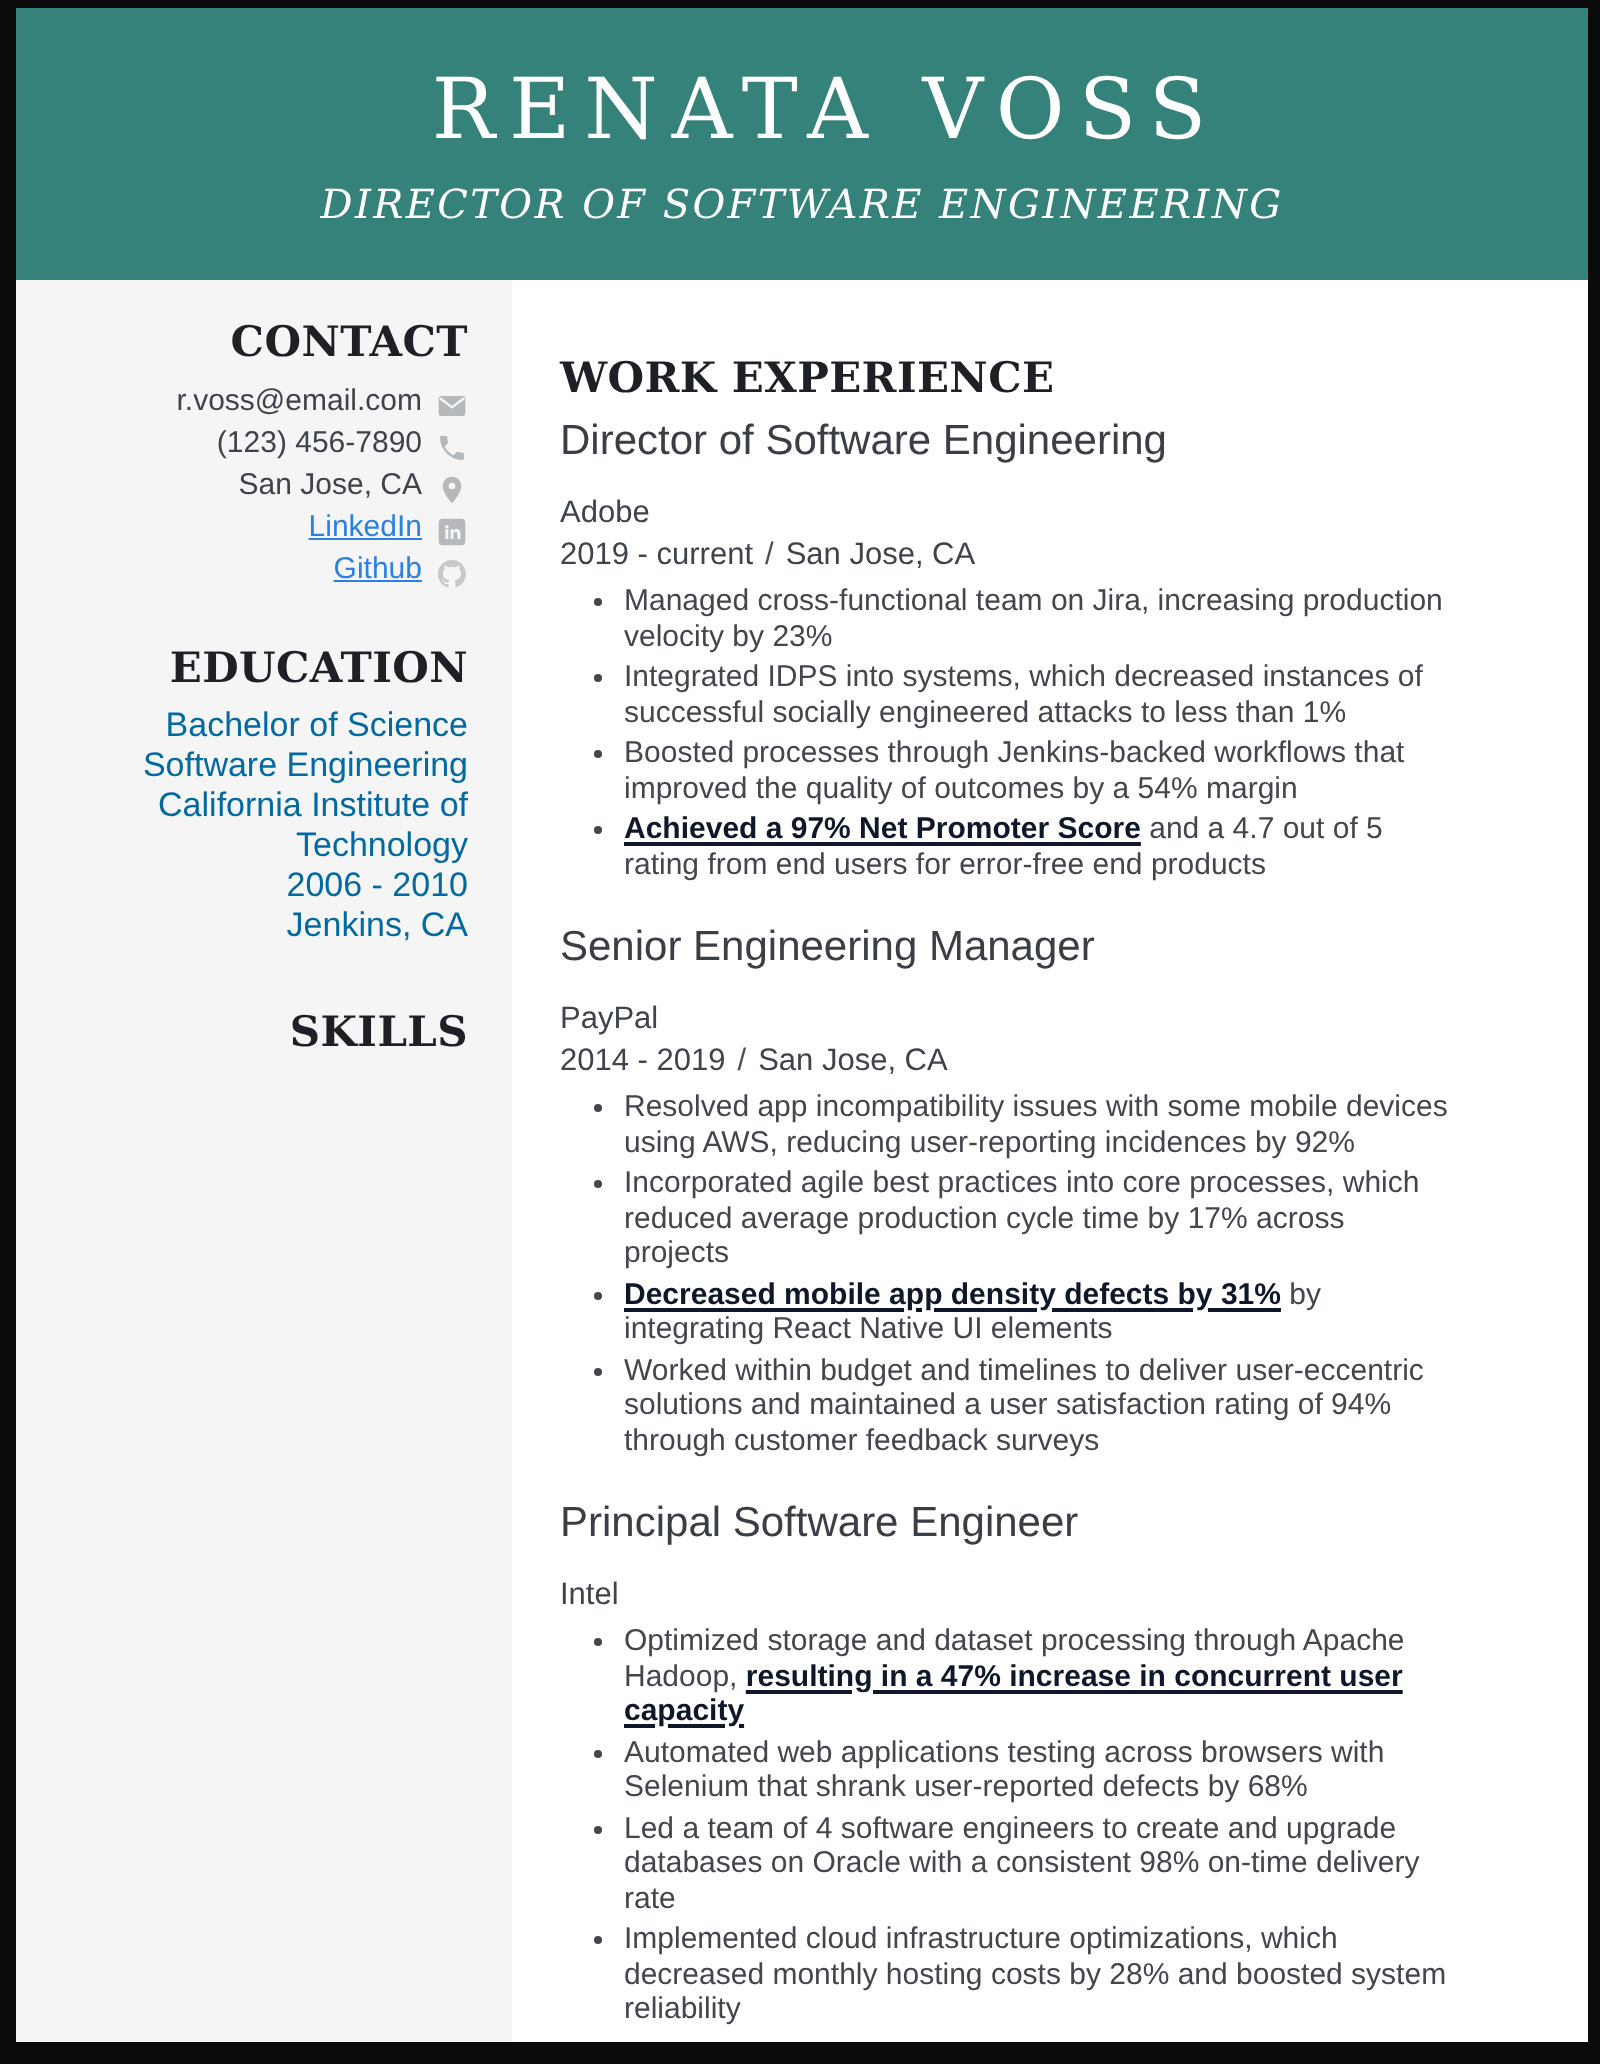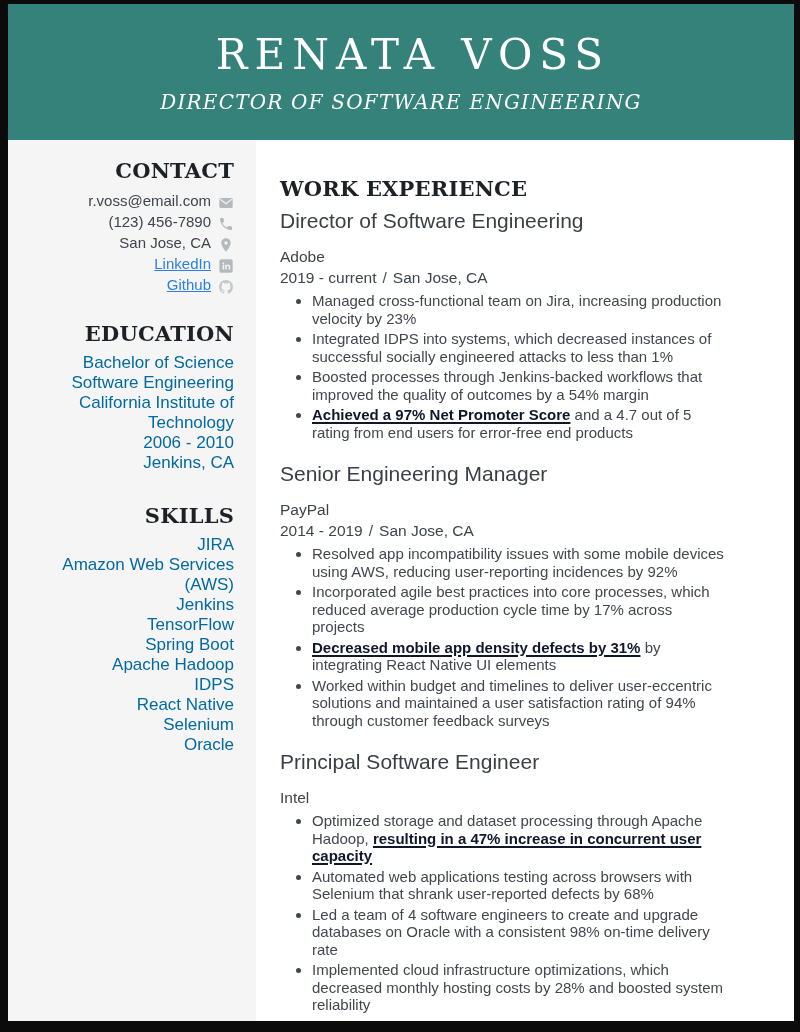--- a/index.html
+++ b/index.html
@@ -163,32 +163,20 @@
             <div class="side-line">Bachelor of Science</div>
             <div class="side-line">Software Engineering</div>
             <div class="side-line">California Institute of Technology</div>
             <div class="side-line">2006 - 2010</div>
             <div class="side-line">Jenkins, CA</div>
           </div>
       </section>
 
       <section class="side-sec skills">
         <h2>SKILLS</h2>
-        <div class="side-list" id="skills-list">
-            <div class="side-line">JIRA</div>
-            <div class="side-line">Amazon Web Services (AWS)</div>
-            <div class="side-line">Jenkins</div>
-            <div class="side-line">TensorFlow</div>
-            <div class="side-line">Spring Boot</div>
-            <div class="side-line">Apache Hadoop</div>
-            <div class="side-line">IDPS</div>
-            <div class="side-line">React Native</div>
-            <div class="side-line">Selenium</div>
-            <div class="side-line">Oracle</div>
-          </div>
       </section>
     </aside>
 
     <main>
       <h2>WORK EXPERIENCE</h2>
       <div id="jobs">
           <section class="job">
             <h3 class="job-title">Director of Software Engineering</h3>
             <div class="job-company">Adobe</div>
             <div class="job-meta"><span>2019 - current</span><span class="sep">/</span><span>San Jose, CA</span></div>

